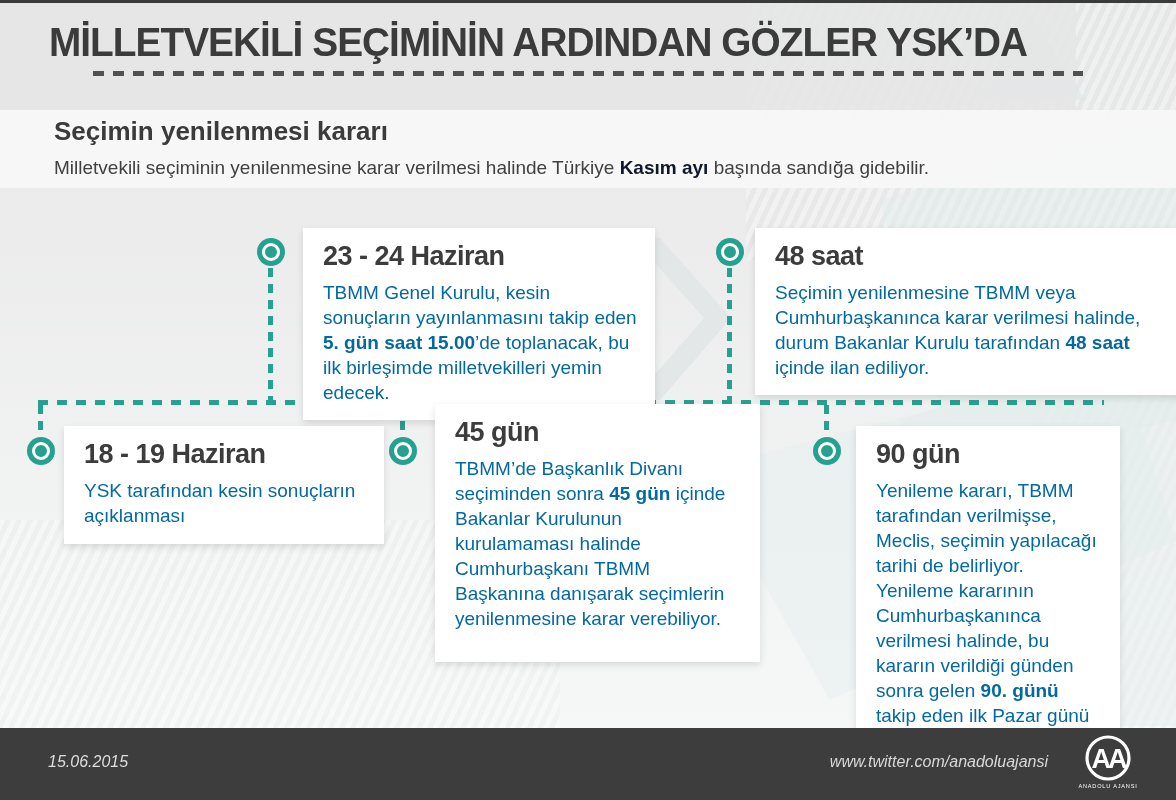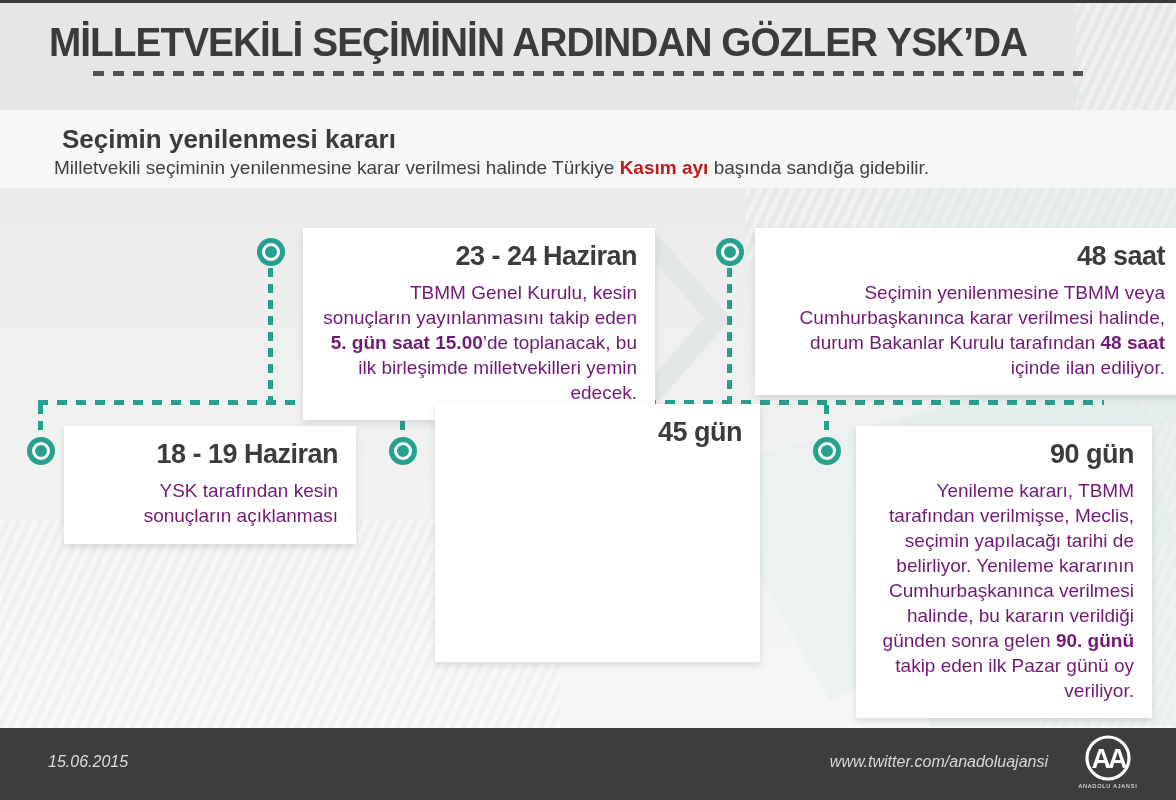--- a/index.html
+++ b/index.html
@@ -18,52 +18,52 @@
   
   .top-strip{position:absolute;left:0;top:0;width:1176px;height:3px;background:#3a3a3a;z-index:3;}
   
   .header{position:absolute;left:0;top:3px;width:1076px;height:107px;background:rgba(229,229,229,.85);z-index:2;}
   .title{margin:0;padding-top:17px;text-align:center;font-size:40px;font-weight:700;
     letter-spacing:-1px;color:#3b3b3b;transform:scaleX(.97);transform-origin:center;}
   .title-rule{position:absolute;left:93px;top:68px;width:990px;height:5px;
     background:repeating-linear-gradient(90deg,#515151 0 11px,transparent 11px 20px);}
   
   .intro{position:absolute;left:0;top:110px;width:1176px;height:78px;background:rgba(247,247,247,.92);z-index:2;}
-  .intro-heading{position:absolute;left:54px;top:6px;margin:8px;font-size:26px;font-weight:700;color:#3b3b3b;}
+  .intro-heading{position:absolute;left:54px;top:6px;margin:0;font-size:26px;font-weight:700;color:#3b3b3b;}
   .intro-desc{position:absolute;left:54px;top:47px;margin:0;font-size:19px;color:#414141;}
   .rich-b{font-weight:700;}
-  .rich-accent{color:#b91c1c;font-weight:700;}
+  .rich-accent{color:#0f172a;font-weight:700;}
   
   .marker{position:absolute;width:28px;height:28px;border-radius:50%;background:#27a18f;
     display:flex;align-items:center;justify-content:center;z-index:2;}
   .marker::before{content:"";width:12px;height:12px;border-radius:50%;border:3.5px solid #ffffff;}
   .dash-v{position:absolute;width:5px;z-index:1;
     background:repeating-linear-gradient(180deg,#27a18f 0 9px,transparent 9px 16px);}
   .dash-h{position:absolute;height:5px;z-index:1;
     background:repeating-linear-gradient(90deg,#27a18f 0 10px,transparent 10px 19px);}
   .v1{left:268px;top:268px;height:134px;}
   .v2{left:727px;top:268px;height:134px;}
   .hline{left:38px;top:400px;width:1066px;}
   .s1{left:38px;top:405px;height:30px;}
   .s2{left:400px;top:405px;height:30px;}
   .s3{left:824px;top:405px;height:30px;}
   .m1{left:257px;top:238px;}
   .m2{left:716px;top:238px;}
   .m3{left:27px;top:437px;}
   .m4{left:389px;top:437px;}
   .m5{left:813px;top:437px;}
   .card{position:absolute;background:#ffffff;box-shadow:0 3px 7px rgba(0,0,0,.12);
-    padding:13px 18px 15px 20px;box-sizing:border-box;z-index:2;text-align:right;}
+    padding:13px 18px 15px 20px;box-sizing:border-box;z-index:2;}
   .card h3{margin:0 0 8px 0;font-size:27px;font-weight:700;color:#3c3c3c;letter-spacing:-.5px;}
-  .card p{margin:0;font-size:19px;line-height:25px;color:#701a75;}
+  .card p{margin:0;font-size:19px;line-height:25px;color:#0369a1;}
   .c1{left:303px;top:228px;width:352px;min-height:160px;}
   .c2{left:755px;top:228px;width:428px;min-height:160px;}
-  .c3{left:64px;top:426px;width:292px;min-height:118px;padding-left:20px;}
+  .c3{left:64px;top:426px;width:320px;min-height:118px;padding-left:20px;}
   .c4{left:435px;top:404px;width:325px;min-height:258px;}
-  .c5{left:856px;top:426px;width:296px;min-height:264px;}
+  .c5{left:856px;top:426px;width:264px;min-height:264px;}
   
   .footer{position:absolute;left:0;top:728px;width:1176px;height:88px;background:#3e3d3d;z-index:3;}
   .footer-date{position:absolute;left:48px;top:25px;font-size:16px;font-style:italic;color:#dedede;}
   .footer-twitter{position:absolute;right:128px;top:25px;font-size:16px;font-style:italic;color:#d8d8d8;}
   .footer-logo{position:absolute;left:1076px;top:4px;width:64px;height:64px;}
 </style>
 </head>
 <body>
 
 <div id="stage">
@@ -114,20 +114,21 @@
     <p><span>Seçimin yenilenmesine TBMM veya Cumhurbaşkanınca karar verilmesi halinde, durum Bakanlar Kurulu tarafından </span><span class="rich-b">48 saat</span><span> içinde ilan ediliyor.</span></p>
   </div>
 
   <div class="card c3">
     <h3>18 - 19 Haziran</h3>
     <p><span>YSK tarafından kesin sonuçların açıklanması</span></p>
   </div>
 
   <div class="card c4">
     <h3>45 gün</h3>
+    <p><span>TBMM’de Başkanlık Divanı seçiminden sonra </span><span class="rich-b">45 gün</span><span> içinde Bakanlar Kurulunun kurulamaması halinde Cumhurbaşkanı TBMM Başkanına danışarak seçimlerin yenilenmesine karar verebiliyor.</span></p>
   </div>
 
   <div class="card c5">
     <h3>90 gün</h3>
     <p><span>Yenileme kararı, TBMM tarafından verilmişse, Meclis, seçimin yapılacağı tarihi de belirliyor. Yenileme kararının Cumhurbaşkanınca verilmesi halinde, bu kararın verildiği günden sonra gelen </span><span class="rich-b">90. günü</span><span> takip eden ilk Pazar günü oy veriliyor.</span></p>
   </div>
 
   <div class="footer">
     <span class="footer-date">15.06.2015</span>
     <span class="footer-twitter">www.twitter.com/anadoluajansi</span>

